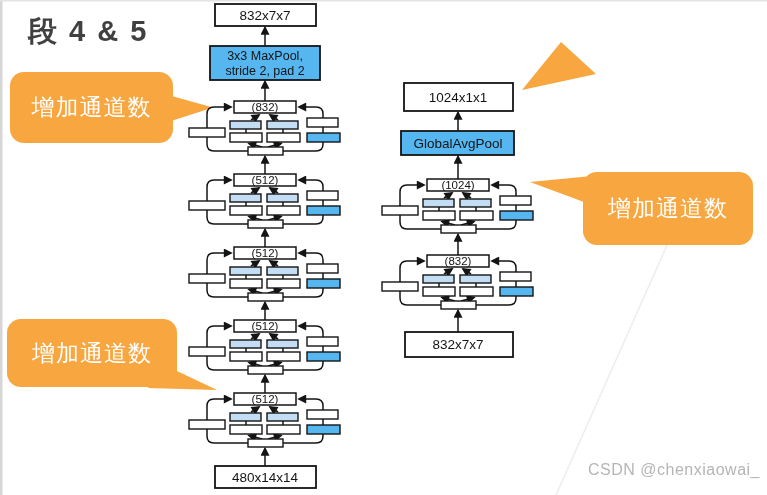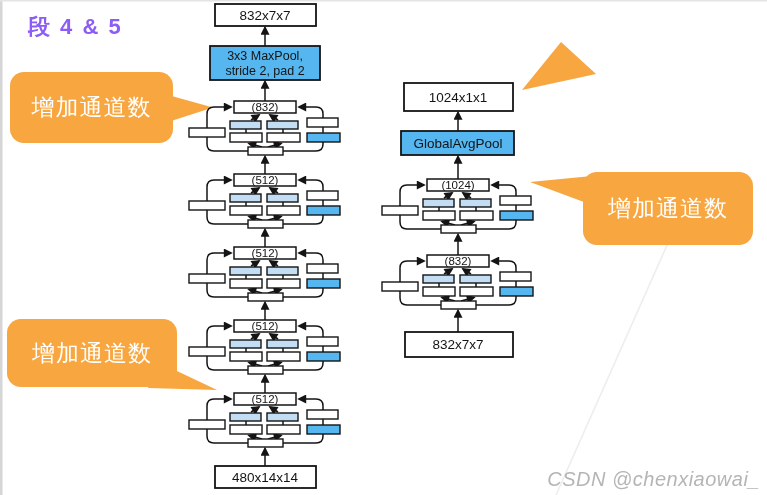--- a/index.html
+++ b/index.html
@@ -3,34 +3,34 @@
 <meta charset="utf-8">
 <style>
   html,body{margin:0;padding:0;background:#fff;}
   #canvas{
     position:relative;width:767px;height:495px;background:#fff;overflow:hidden;
     font-family:"Liberation Sans", sans-serif;
   }
   #diagram{position:absolute;left:0;top:0;z-index:1;}
   .title{
     position:absolute;left:28px;top:12px;z-index:2;
-    font-size:22px;font-weight:700;color:#8b5cf6;letter-spacing:2px;
+    font-size:29px;font-weight:700;color:#404040;letter-spacing:2px;
   }
   .callout{
     position:absolute;z-index:2;background:var(--orange,#F7A640);
     color:#fff;display:flex;align-items:center;justify-content:center;
     border-radius:14px;font-size:23px;letter-spacing:1px;white-space:nowrap;
   }
   #co-top-left{left:10px;top:72px;width:163px;height:71px;}
   #co-bottom-left{left:7px;top:319px;width:170px;height:68px;}
   #co-top-right{left:557px;top:23px;width:203px;height:50px;border-radius:12px;}
   #co-mid-right{left:583px;top:172px;width:170px;height:73px;}
   .watermark{
-    position:absolute;right:7px;bottom:4px;z-index:2;
-    font-size:20px;color:var(--wm,#b5b5b5);letter-spacing:0.5px;font-style:italic;
+    position:absolute;right:7px;bottom:16px;z-index:2;
+    font-size:16px;color:var(--wm,#b5b5b5);letter-spacing:0.5px;
   }
 </style>
 </head>
 <body>
 
 <div id="canvas">
   <div class="title">段 4 &amp; 5</div>
 
   <svg id="diagram" width="767" height="495" viewBox="0 0 767 495">
     <defs>

